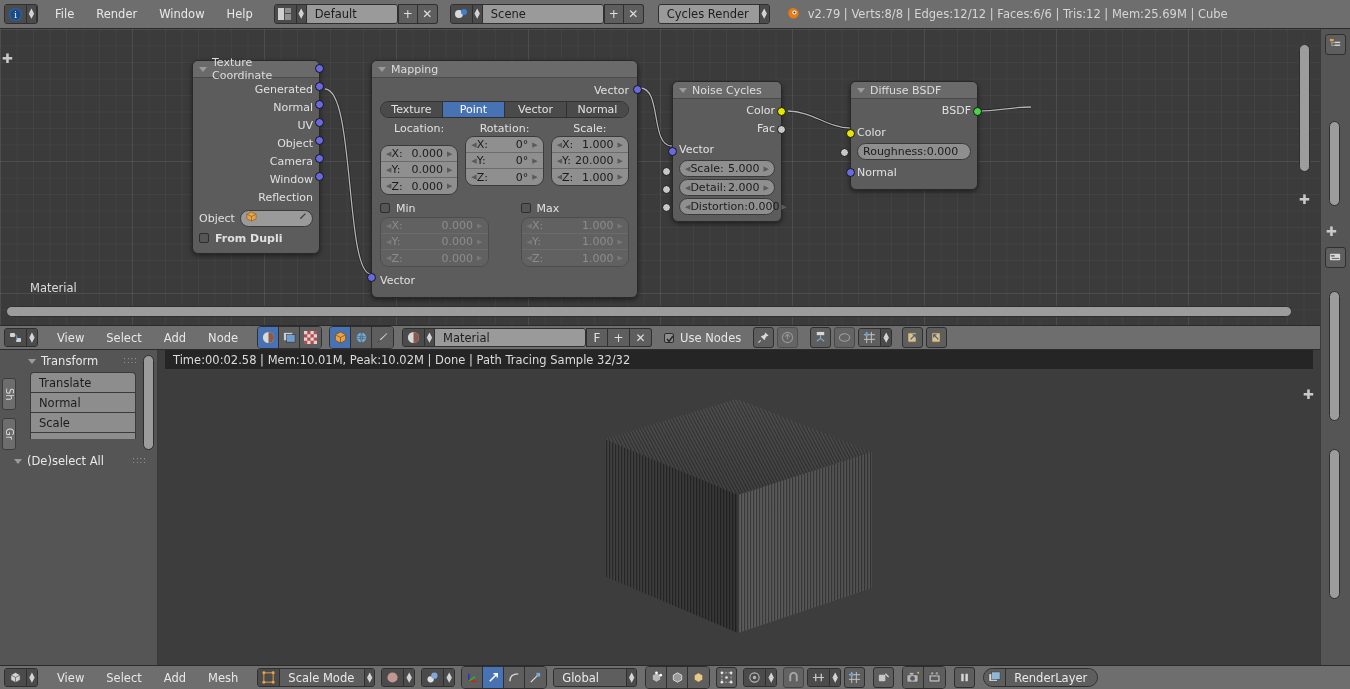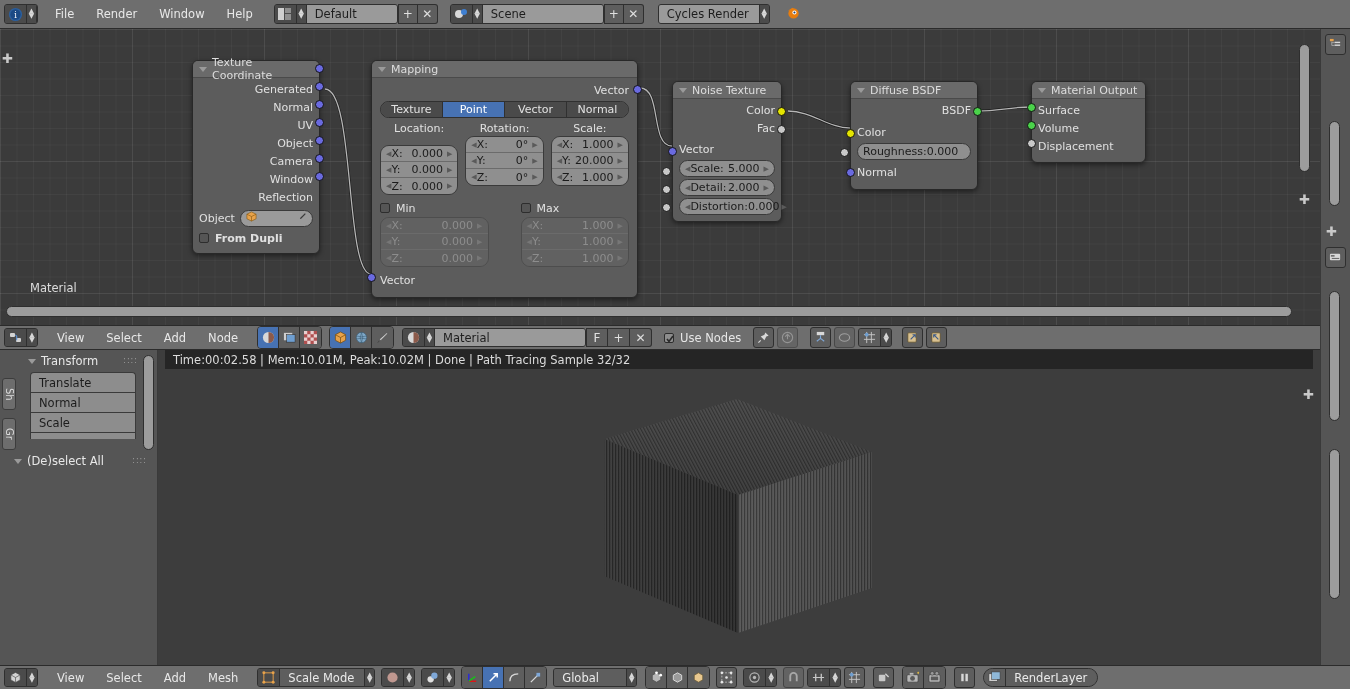--- a/index.html
+++ b/index.html
@@ -184,20 +184,21 @@
 
     <div style="display:flex;align-items:center;gap:7px;margin-left:16px;">
       <span>
         <svg width="15" height="15" viewBox="0 0 16 16">
             <circle cx="8" cy="9" r="5.5" fill="#e87d0d"></circle>
             <circle cx="9" cy="8" r="2.2" fill="#fff"></circle>
             <circle cx="9" cy="8" r="1.1" fill="#1c3f6e"></circle>
             <path d="M2 6 L7 3 L9 5 Z" fill="#e87d0d"></path>
           </svg>
       </span>
+      <span class="stat">v2.79 | Verts:8/8 | Edges:12/12 | Faces:6/6 | Tris:12 | Mem:25.69M | Cube</span>
     </div>
   </div>
 
   <div id="nodeeditor">
     <div id="grid"></div>
 
     <svg style="position:absolute;left:0;top:0;width:1350px;height:296px;pointer-events:none;">
       <path d="M 325,60 C 355,60 345,245 371,245" stroke="#1c1c1c" stroke-width="2.6" fill="none"></path>
       <path d="M 325,60 C 355,60 345,245 371,245" stroke="#b5b5b5" stroke-width="1.3" fill="none"></path>
       <path d="M 640,59 C 662,59 650,117 672,117" stroke="#1c1c1c" stroke-width="2.6" fill="none"></path>
@@ -416,21 +417,21 @@
         <div class="row" style="margin-top:4px;">
           <span class="sock s-vec" style="left:-5px;top:212px;"></span>
           <span class="lbl">Vector</span>
         </div>
       </div>
     </div>
 
     <div class="node" style="left:672px;top:52px;width:110px;">
       <div class="hdr">
         <span class="tri"></span>
-        <span>Noise Texture</span>
+        <span>Noise Cycles</span>
       </div>
       <div class="body" style="padding:2px 6px 6px 6px;">
         <div class="row r">
             <span class="lbl">Color</span>
           <span class="sock s-col" style="right:-5px;top:25px;"></span>
           </div>
         <div class="row r">
             <span class="lbl">Fac</span>
           <span class="sock s-val" style="right:-5px;top:43px;"></span>
           </div>
@@ -480,40 +481,20 @@
           <span class="sock s-val" style="left:-11px;top:66px;"></span>
           <span>Roughness:0.000</span>
         </div>
         <div class="row" style="margin-top:3px;">
           <span class="sock s-vec" style="left:-5px;top:86px;"></span>
           <span class="lbl">Normal</span>
         </div>
       </div>
     </div>
 
-    <div class="node" style="left:1031px;top:52px;width:115px;">
-      <div class="hdr">
-        <span class="tri"></span>
-        <span>Material Output</span>
-      </div>
-      <div class="body" style="padding:2px 6px 7px 6px;">
-        <div class="row">
-          <span class="sock s-sh" style="left:-5px;top:21px;"></span>
-          <span class="lbl">Surface</span>
-        </div>
-        <div class="row">
-          <span class="sock s-sh" style="left:-5px;top:39px;"></span>
-          <span class="lbl">Volume</span>
-        </div>
-        <div class="row">
-          <span class="sock s-val" style="left:-5px;top:57px;"></span>
-          <span class="lbl">Displacement</span>
-        </div>
-      </div>
-    </div>
 
     <div style="position:absolute;left:30px;top:252px;font-size:11.5px;color:#ddd;">Material</div>
 
     <div class="hsb" style="left:6px;top:277px;width:1286px;"></div>
     <div class="vsb" style="left:1299px;top:15px;height:128px;"></div>
     <div style="position:absolute;left:1299px;top:163px;color:#c9c9c9;font-size:13px;">✚</div>
     <div style="position:absolute;left:2px;top:22px;color:#c9c9c9;font-size:13px;">✚</div>
   </div>
 
   <div class="bar" id="nodeheader" style="position:absolute;left:0;top:325px;width:1350px;height:25px;background:#6e6e6e;border-top:1px solid #2b2b2b;">

